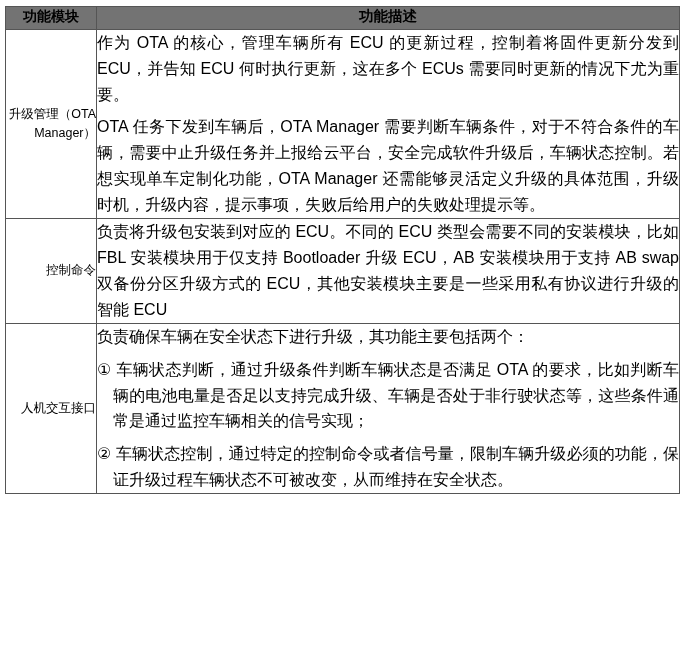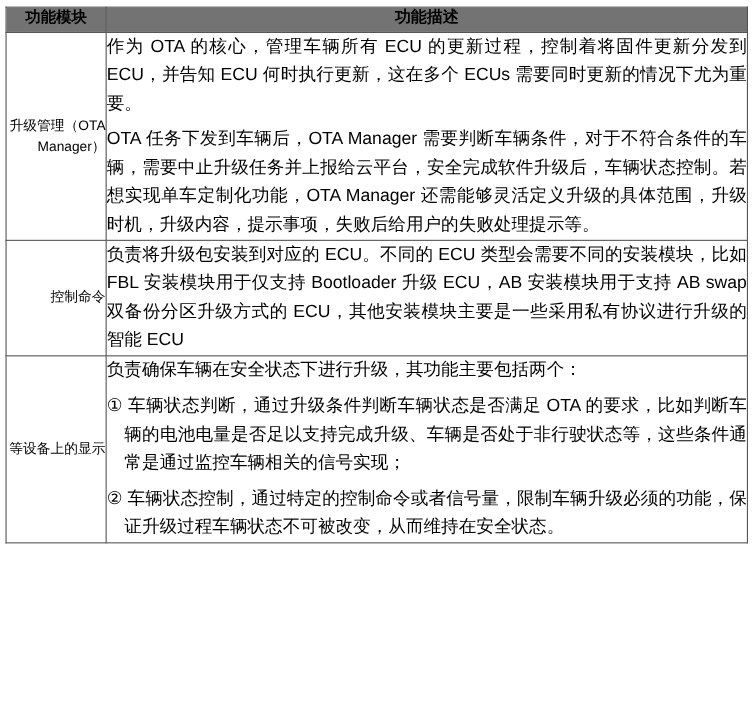--- a/index.html
+++ b/index.html
@@ -100,21 +100,21 @@
           <p>OTA 任务下发到车辆后，OTA Manager 需要判断车辆条件，对于不符合条件的车辆，需要中止升级任务并上报给云平台，安全完成软件升级后，车辆状态控制。若想实现单车定制化功能，OTA Manager 还需能够灵活定义升级的具体范围，升级时机，升级内容，提示事项，失败后给用户的失败处理提示等。</p>
         </td>
       </tr>
       <tr class="row-h-4">
         <td class="module-cell">控制命令</td>
         <td class="desc-cell">
           <p>负责将升级包安装到对应的 ECU。不同的 ECU 类型会需要不同的安装模块，比如 FBL 安装模块用于仅支持 Bootloader 升级 ECU，AB 安装模块用于支持 AB swap 双备份分区升级方式的 ECU，其他安装模块主要是一些采用私有协议进行升级的智能 ECU</p>
         </td>
       </tr>
       <tr class="row-h-5">
-        <td class="module-cell">等设备上的显示</td>
+        <td class="module-cell">人机交互接口</td>
         <td class="desc-cell">
           <p>负责确保车辆在安全状态下进行升级，其功能主要包括两个：</p>
           <p class="indent-item">① 车辆状态判断，通过升级条件判断车辆状态是否满足 OTA 的要求，比如判断车辆的电池电量是否足以支持完成升级、车辆是否处于非行驶状态等，这些条件通常是通过监控车辆相关的信号实现；</p>
           <p class="indent-item">② 车辆状态控制，通过特定的控制命令或者信号量，限制车辆升级必须的功能，保证升级过程车辆状态不可被改变，从而维持在安全状态。</p>
         </td>
       </tr>
     </tbody>
   </table>
 </div>
 

